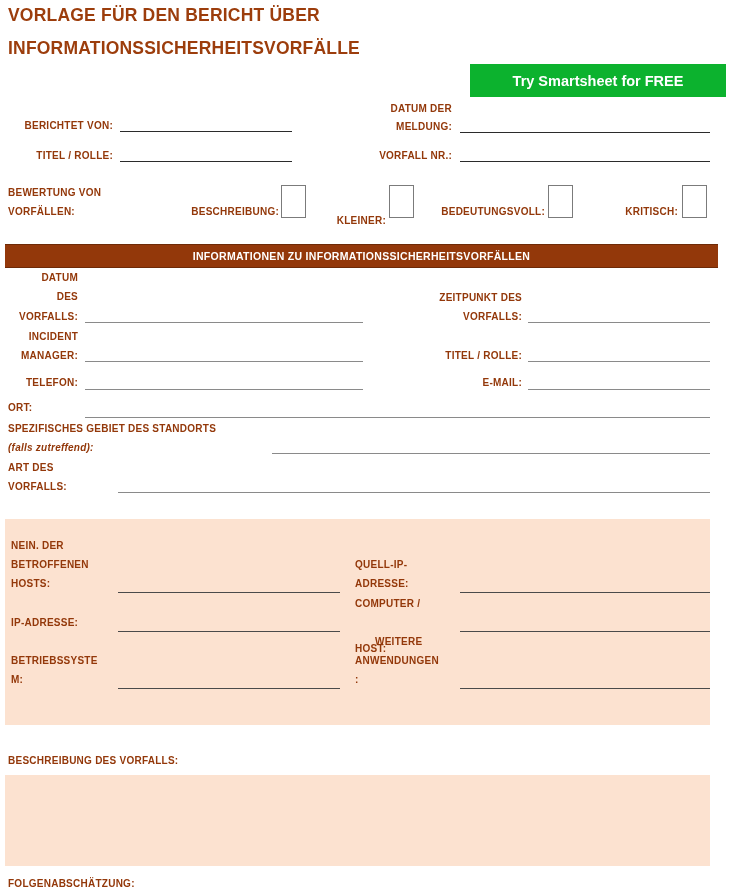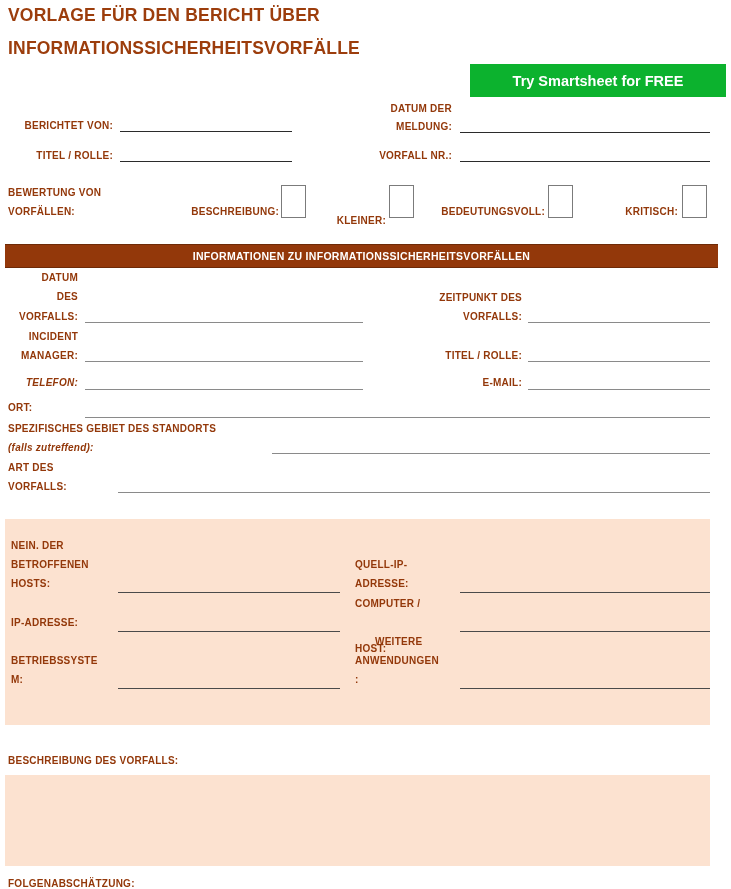--- a/index.html
+++ b/index.html
@@ -110,21 +110,21 @@
 
   <div class="lab r" style="left:0;top:272px;width:78px;">DATUM</div>
   <div class="lab r" style="left:0;top:291px;width:78px;">DES</div>
   <div class="lab r" style="left:0;top:311px;width:78px;">VORFALLS:</div>
   <div class="rule gray" style="left:85px;top:322px;width:278px;"></div>
 
   <div class="lab r" style="left:0;top:331px;width:78px;">INCIDENT</div>
   <div class="lab r" style="left:0;top:350px;width:78px;">MANAGER:</div>
   <div class="rule gray" style="left:85px;top:361px;width:278px;"></div>
 
-  <div class="lab r" style="left:0;top:377px;width:78px;font-style:italic;">TELEFON:</div>
+  <div class="lab r" style="left:0;top:377px;width:78px;">TELEFON:</div>
   <div class="rule gray" style="left:85px;top:389px;width:278px;"></div>
 
   <div class="lab r" style="left:380px;top:292px;width:142px;">ZEITPUNKT DES</div>
   <div class="lab r" style="left:380px;top:311px;width:142px;">VORFALLS:</div>
   <div class="rule gray" style="left:528px;top:322px;width:182px;"></div>
 
   <div class="lab r" style="left:380px;top:350px;width:142px;">TITEL / ROLLE:</div>
   <div class="rule gray" style="left:528px;top:361px;width:182px;"></div>
 
   <div class="lab r" style="left:380px;top:377px;width:142px;">E-MAIL:</div>

